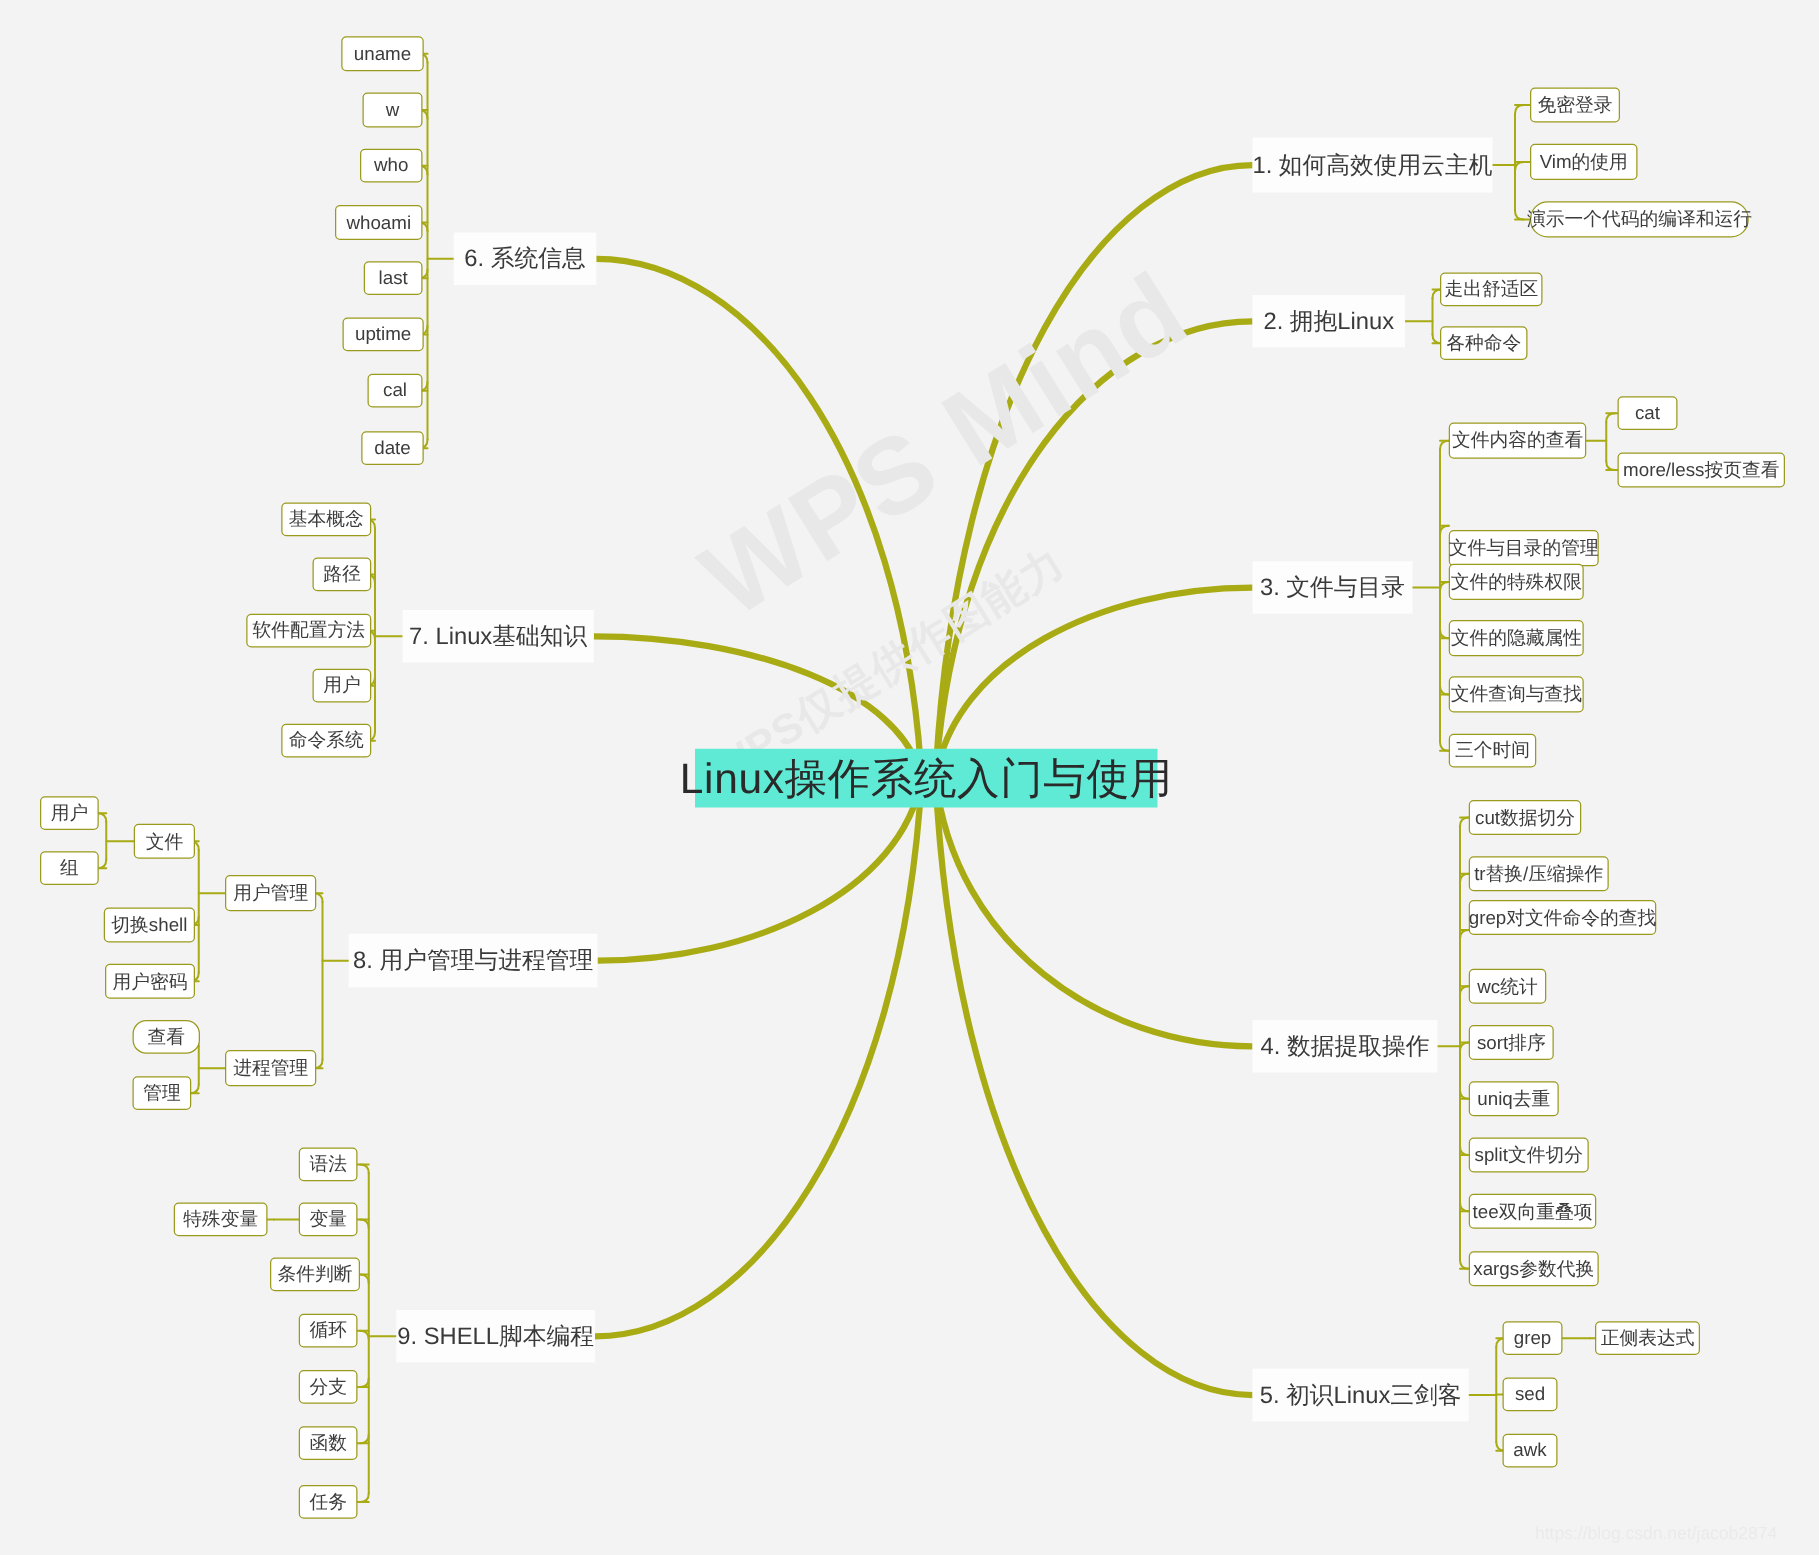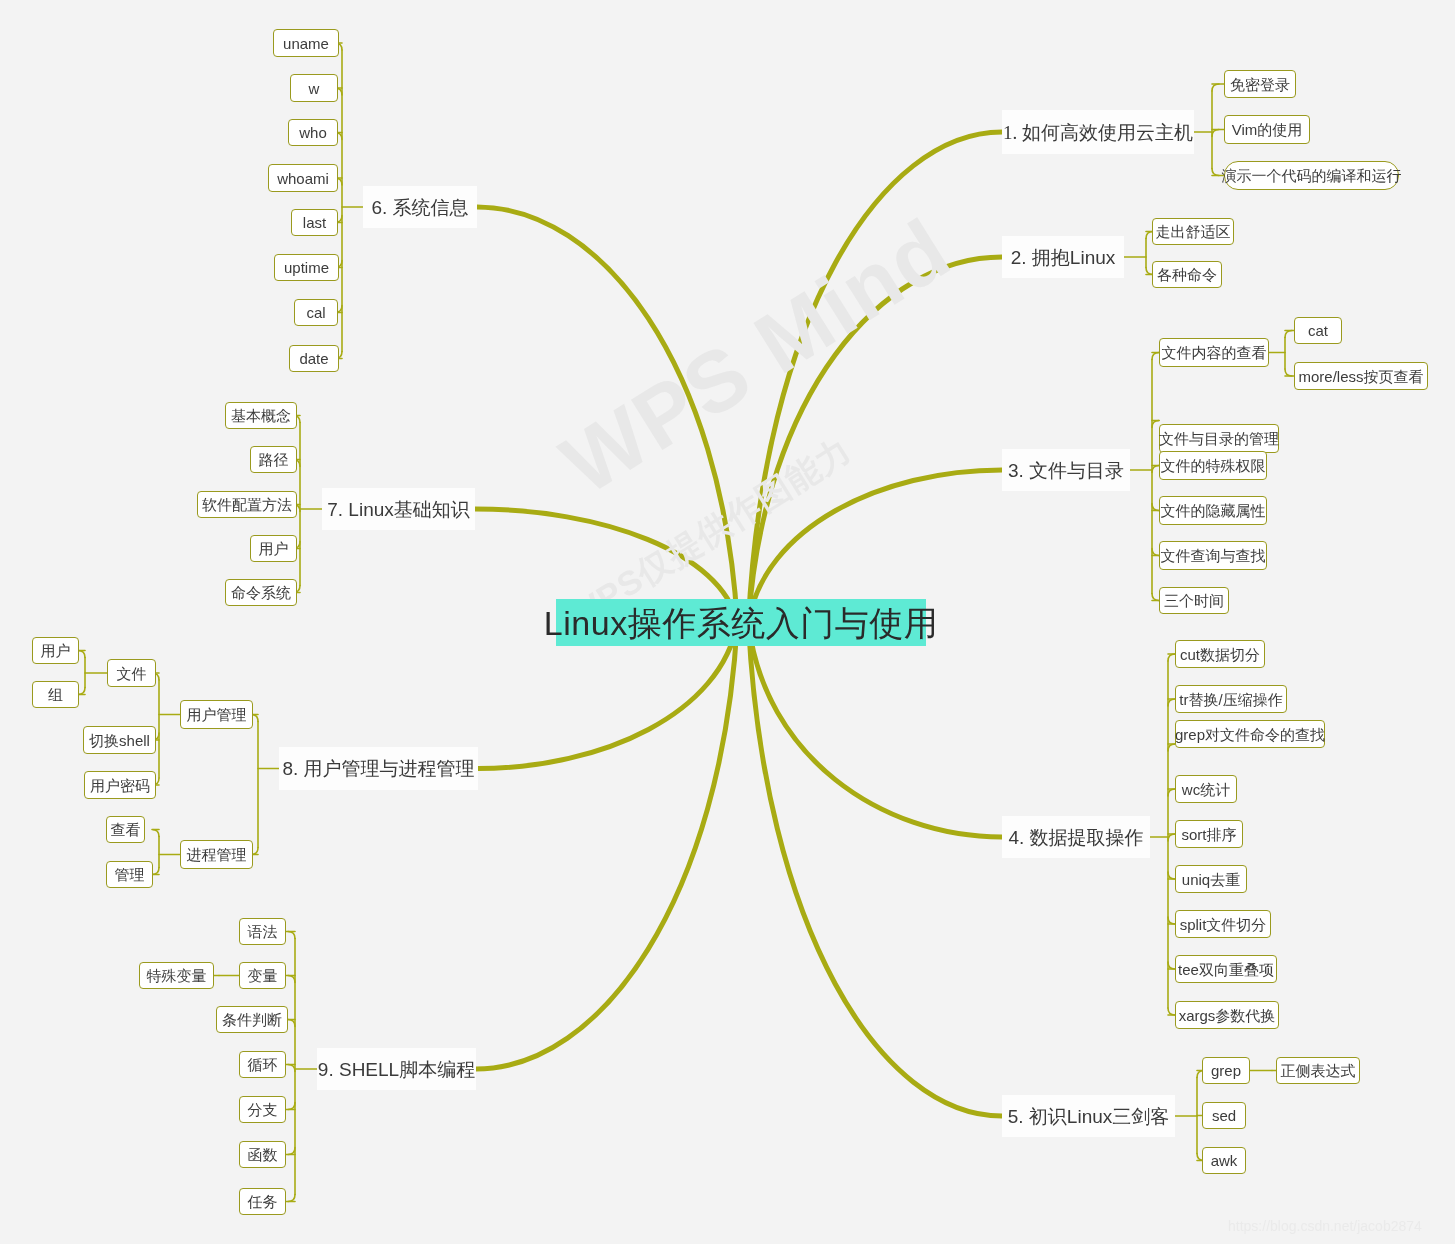--- a/index.html
+++ b/index.html
@@ -241,21 +241,21 @@
     </svg>
 
   <div class="watermark" id="wm-main">WPS Mind</div>
   <div class="watermark" id="wm-sub">WPS仅提供作图能力</div>
   <div class="watermark" id="wm-url">https://blog.csdn.net/jacob2874</div>
 
   <div id="nodes">
       <div class="node root" style="left: 556px; top: 599px; width: 370px; height: 47px;">
         <span>Linux操作系统入门与使用</span>
       </div>
-      <div class="node main" style="left: 1002px; top: 110px; width: 192px; height: 44px; font-family: Liberation Serif, serif;">
+      <div class="node main" style="left: 1002px; top: 110px; width: 192px; height: 44px;">
         <span>1. 如何高效使用云主机</span>
       </div>
       <div class="node" style="left: 1224px; top: 70px; width: 72px; height: 28px;">
         <span>免密登录</span>
       </div>
       <div class="node" style="left: 1224px; top: 115px; width: 86px; height: 29px;">
         <span>Vim的使用</span>
       </div>
       <div class="node" style="left: 1224px; top: 161px; width: 175px; height: 29px; border-radius: 14px;">
         <span>演示一个代码的编译和运行</span>
@@ -403,21 +403,21 @@
       </div>
       <div class="node" style="left: 83px; top: 726px; width: 73px; height: 28px;">
         <span>切换shell</span>
       </div>
       <div class="node" style="left: 84px; top: 771px; width: 72px; height: 28px;">
         <span>用户密码</span>
       </div>
       <div class="node" style="left: 180px; top: 840px; width: 73px; height: 29px;">
         <span>进程管理</span>
       </div>
-      <div class="node" style="left: 106px; top: 816px; width: 39px; height: 27px;">
+      <div class="node" style="left: 106px; top: 816px; width: 54px; height: 27px; border-radius: 11px;">
         <span>查看</span>
       </div>
       <div class="node" style="left: 106px; top: 861px; width: 47px; height: 27px;">
         <span>管理</span>
       </div>
       <div class="node main" style="left: 317px; top: 1048px; width: 159px; height: 42px;">
         <span>9. SHELL脚本编程</span>
       </div>
       <div class="node" style="left: 239px; top: 918px; width: 47px; height: 27px;">
         <span>语法</span>

